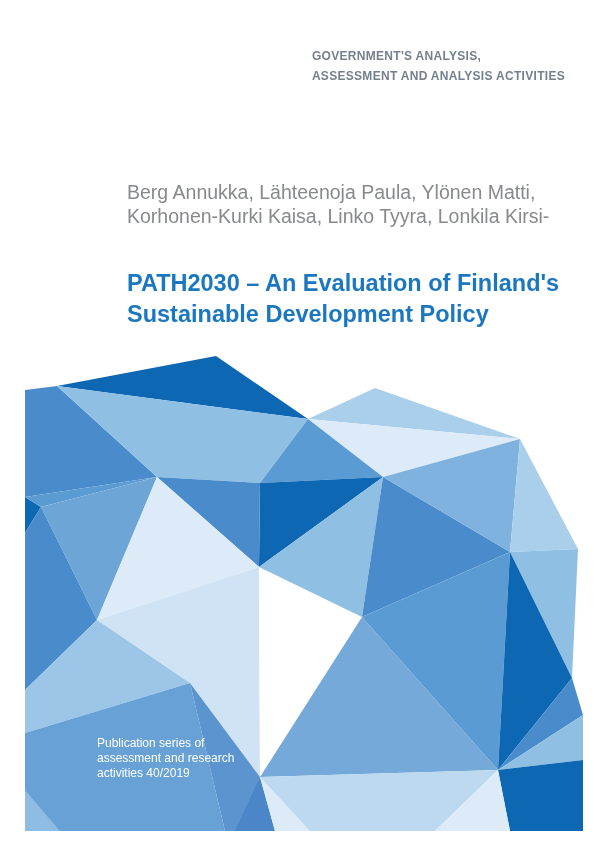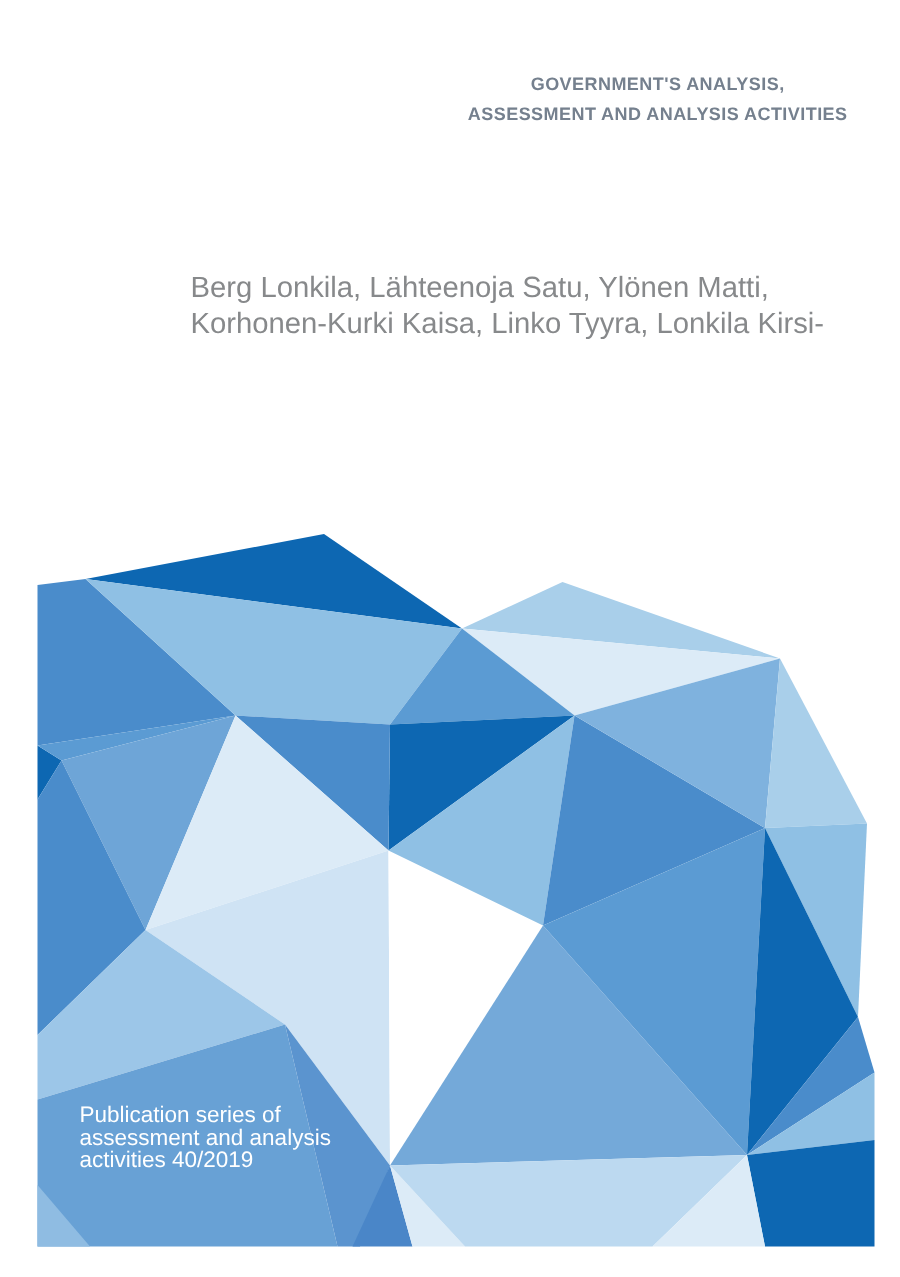--- a/index.html
+++ b/index.html
@@ -10,21 +10,21 @@
     overflow:hidden;
     font-family:"Liberation Sans", sans-serif;
     margin:0 auto;
   }
   .artwork-svg{
     position:absolute;left:0;top:0;width:600px;height:851px;
     display:block;
   }
   .header-block{
     position:absolute;top:46px;right:35px;
-    text-align:center;
+    text-align:left;
     font-size:12px;font-weight:bold;
     letter-spacing:0.3px;
     line-height:20px;
     color:#75808e;
   }
   .authors-block{
     position:absolute;left:127px;top:180px;
     font-size:19.5px;line-height:24px;
     color:#87898b;
     width:460px;
@@ -38,21 +38,21 @@
   .panel-text{
     position:absolute;left:53px;top:736px;
     color:#ffffff;
     z-index:3;
   }
   .panel-date{
     font-size:13.5px;font-weight:bold;line-height:16px;
     margin:0 0 6px 0;
   }
   .panel-series{
-    font-size:15px;line-height:15px;
+    font-size:12px;line-height:15px;margin-left:44px;
   }
   .line{display:block;}
 </style>
 </head>
 <body>
 
 <div class="page">
 
   <svg class="artwork-svg" viewBox="0 0 600 851" xmlns="http://www.w3.org/2000/svg" aria-hidden="true">
       <polygon points="25,390 57,386 157,477 25,497" fill="#4a8ccb"></polygon>
@@ -90,28 +90,30 @@
       <polygon points="498,770 510,831 435,831" fill="#dcebf7"></polygon>
       <polygon points="25,790 60,831 25,831" fill="#8fbce2"></polygon>
     </svg>
 
   <div class="header-block">
     <span class="line">GOVERNMENT'S ANALYSIS,</span>
     <span class="line">ASSESSMENT AND ANALYSIS ACTIVITIES</span>
   </div>
 
   <div class="authors-block">
-    <span class="line">Berg Lonkila, Lähteenoja Satu, Ylönen Matti,</span>
+    <span class="line">Berg Annukka, Lähteenoja Paula, Ylönen Matti,</span>
     <span class="line">Korhonen-Kurki Kaisa, Linko Tyyra, Lonkila Kirsi-</span>
   </div>
 
   <h1 class="title-block" style="margin:0;">
+    <span class="line">PATH2030 – An Evaluation of Finland's</span>
+    <span class="line">Sustainable Development Policy</span>
   </h1>
 
   <div class="panel-text">
     <div class="panel-series">
       <span class="line">Publication series of</span>
-      <span class="line">assessment and analysis</span>
+      <span class="line">assessment and research</span>
       <span class="line">activities 40/2019</span>
     </div>
   </div>
 
 </div>
 
 </body></html>

